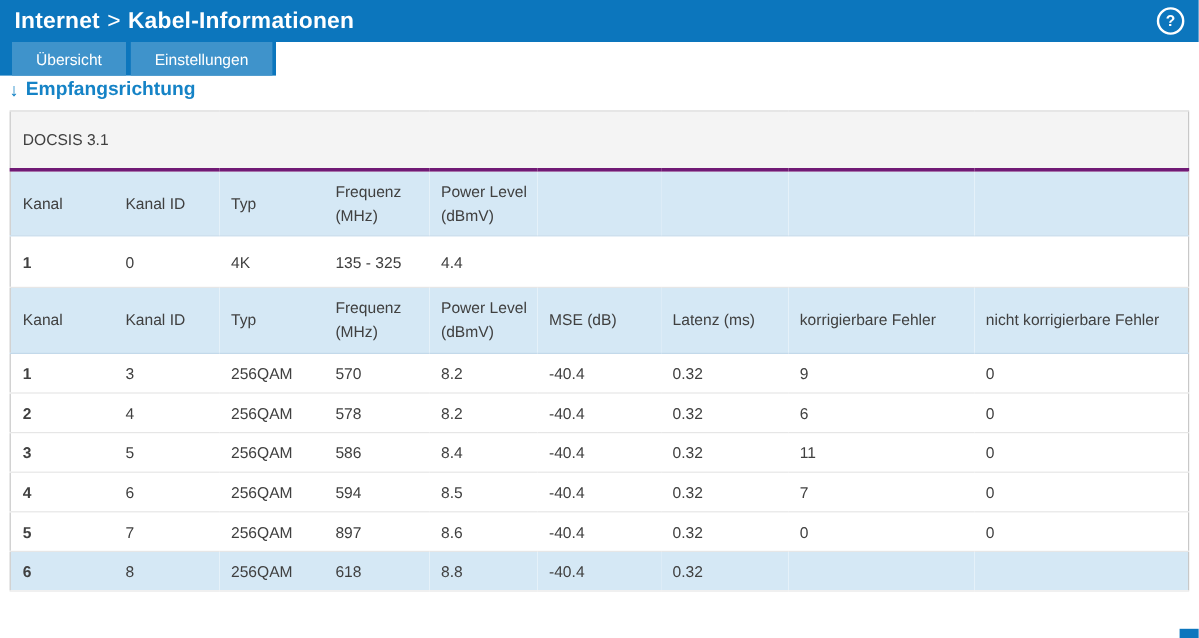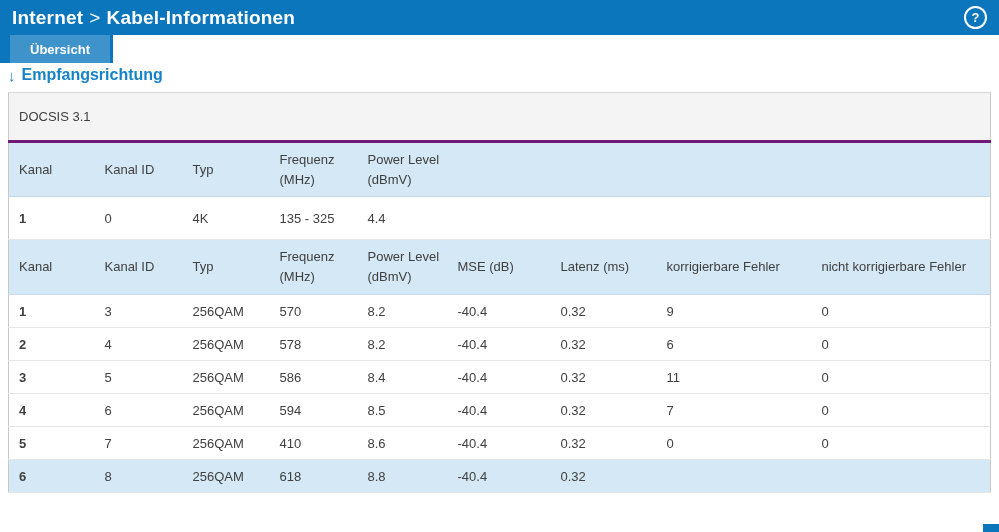--- a/index.html
+++ b/index.html
@@ -16,21 +16,21 @@
     padding:0 12px;box-sizing:border-box;
   }
   .breadcrumb{font-size:19px;font-weight:bold;letter-spacing:.2px;}
   .breadcrumb .sep{margin:0 6px;font-weight:normal;}
   .help{
     width:19px;height:19px;border:2px solid #fff;border-radius:50%;
     display:flex;align-items:center;justify-content:center;
     font-size:13px;font-weight:bold;color:#fff;cursor:pointer;flex:0 0 auto;
   }
   
-  .tabrow{height:28px;font-weight:bold;}
+  .tabrow{height:28px;}
   .tabstrip{
     display:inline-flex;height:28px;background:#0c76bd;
     padding:0 3px 0 10px;gap:4px;box-sizing:border-box;
   }
   .tab{
     background:#3f93cb;color:#fff;font-size:13px;
     padding:0 20px;display:flex;align-items:center;cursor:pointer;
     box-sizing:border-box;height:28px;white-space:nowrap;
   }
   .tab.active{
@@ -78,20 +78,21 @@
 <header class="topbar">
   <div class="breadcrumb">
     <span>Internet</span><span class="sep">&gt;</span><span>Kabel-Informationen</span>
   </div>
   <div class="help">?</div>
 </header>
 
 <div class="tabrow">
   <nav class="tabstrip">
     <div class="tab">Übersicht</div>
+    <div class="tab">Einstellungen</div>
   </nav>
 </div>
 
 <div class="rx-heading">
   <span class="arrow">↓</span>
   <span>Empfangsrichtung</span>
 </div>
 
 <table class="channel-table">
   <colgroup>
@@ -215,21 +216,21 @@
         <td>8.5</td>
         <td>-40.4</td>
         <td>0.32</td>
         <td>7</td>
         <td>0</td>
       </tr>
       <tr class="data-row">
         <td class="c0">5</td>
         <td>7</td>
         <td>256QAM</td>
-        <td>410</td>
+        <td>897</td>
         <td>8.6</td>
         <td>-40.4</td>
         <td>0.32</td>
         <td>0</td>
         <td>0</td>
       </tr>
       <tr class="data-row partial-row">
         <td class="c0">6</td>
         <td>8</td>
         <td>256QAM</td>

